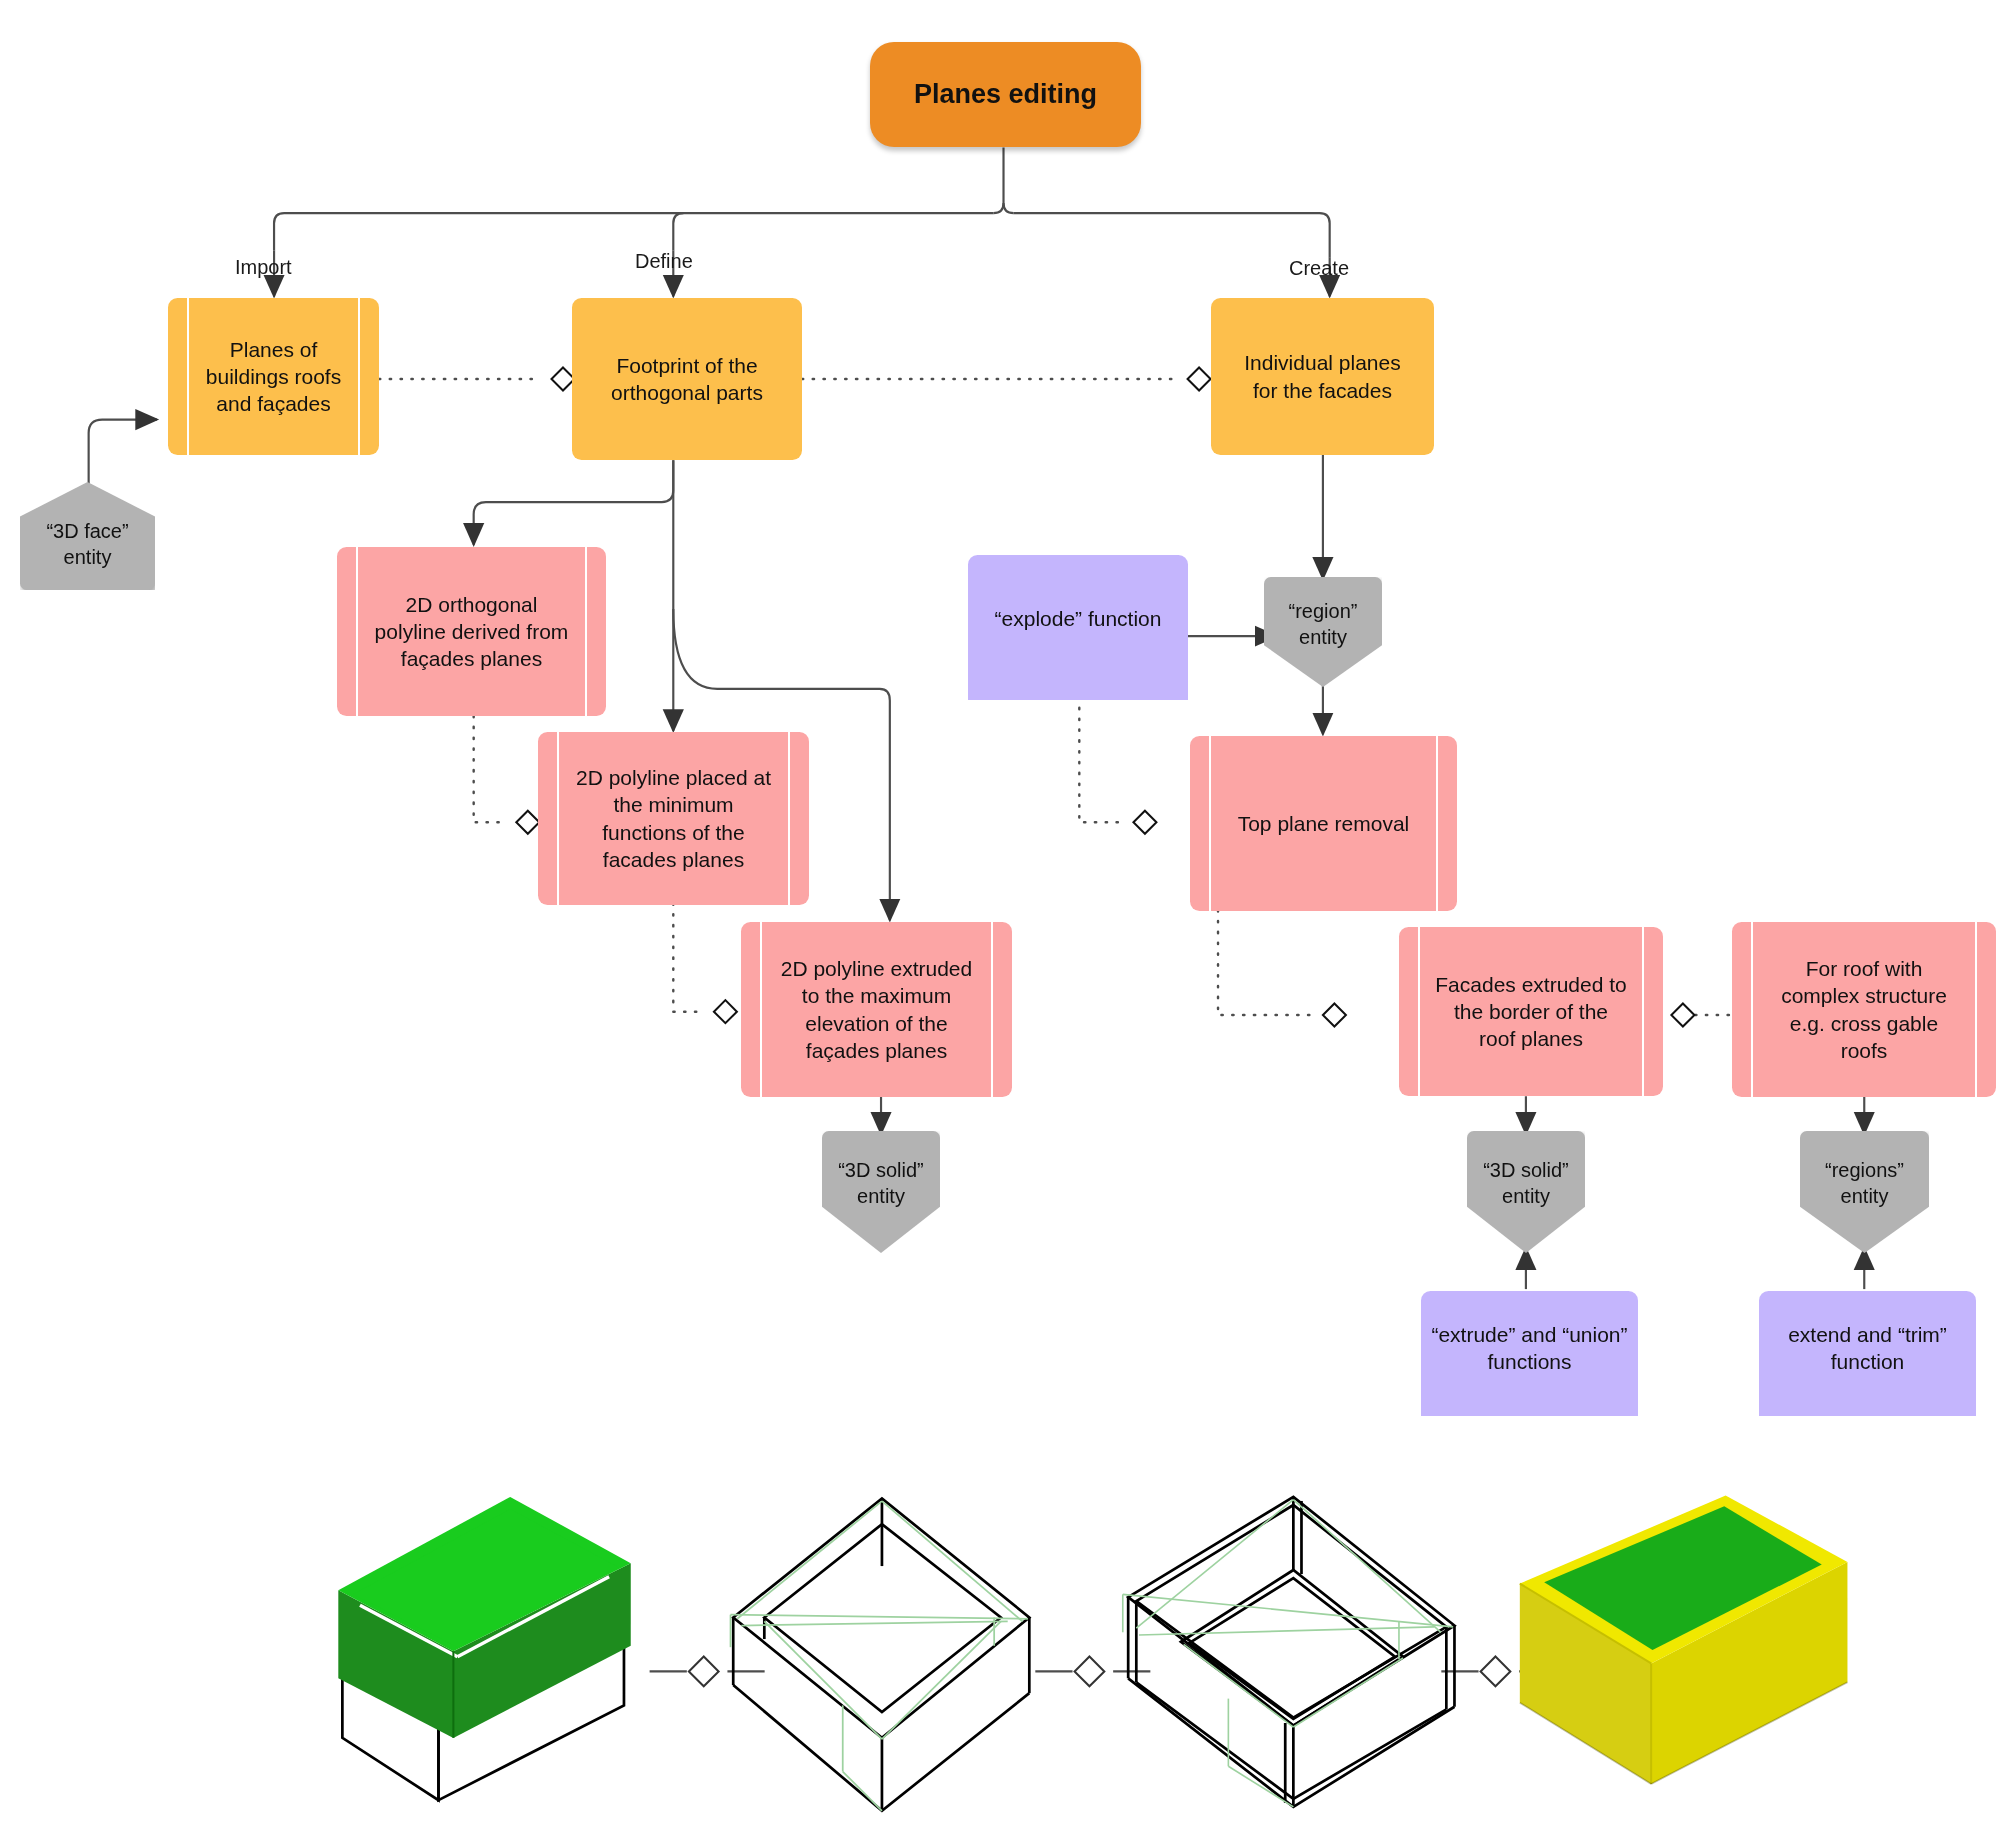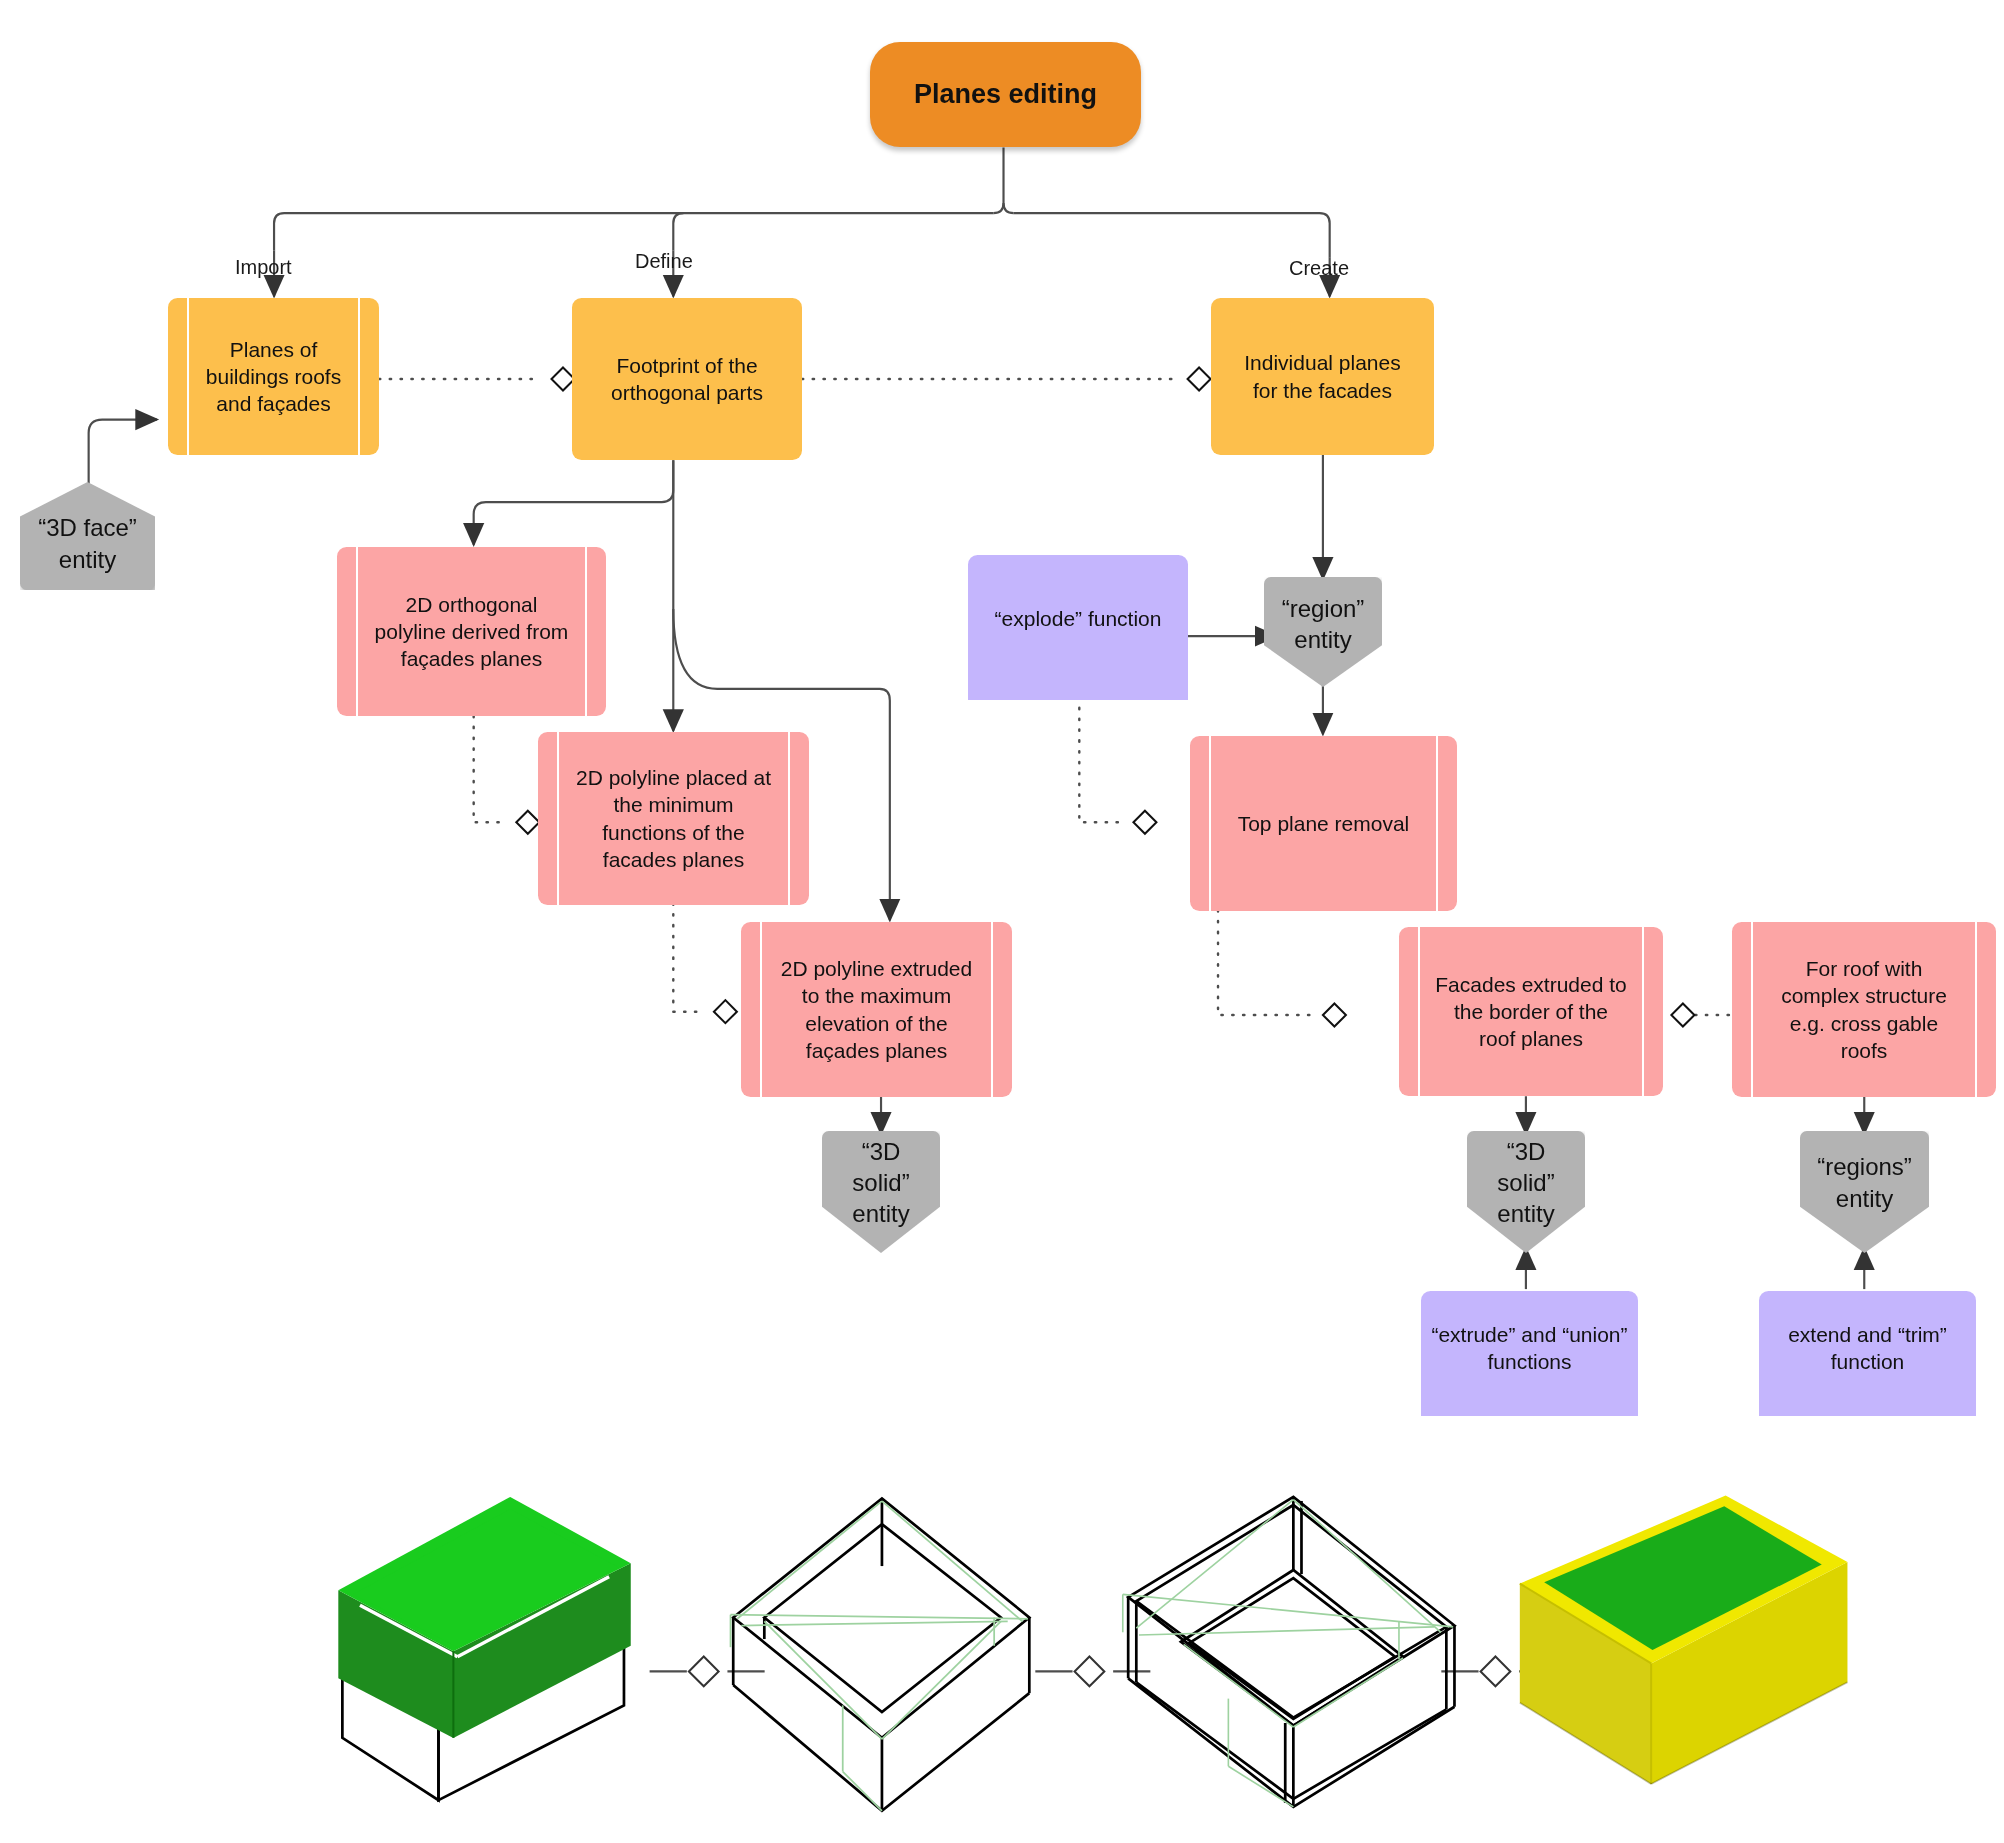--- a/index.html
+++ b/index.html
@@ -25,21 +25,21 @@
   .proc{border-radius:9.5px;font-size:21px;}
   .proc.deep{background:#FDBF4C;}
   .proc.light{background:#fca5a5;}
   .proc .bar{position:absolute;top:0;bottom:0;width:2px;background:#ffffff;}
   .proc .bar.l{left:19px;}
   .proc .bar.r{right:19px;}
   .proc.plain{}
 
   
   .entity{
-    background:#B3B3B3;font-size:24px;color:#111;
+    background:#B3B3B3;font-size:20px;color:#111;
     filter:drop-shadow(2.7px 4px 3.4px rgba(0,0,0,.34));
     align-items:center;
   }
   .entity.up{
     clip-path:polygon(50% 0%,100% 32%,100% 100%,0% 100%,0% 32%);
     border-radius:6.8px;
   }
   .entity.down{
     clip-path:polygon(0% 0%,100% 0%,100% 62%,50% 100%,0% 62%);
     border-radius:6.8px;
@@ -137,21 +137,21 @@
       <path d="M2245,2470 L2300,2470"></path>
     </g>
 
     <g fill="#ffffff" stroke="#333333" stroke-width="3">
       <path d="M1040,2448 L1062,2470 L1040,2492 L1018,2470 z"></path>
       <path d="M1610,2448 L1632,2470 L1610,2492 L1588,2470 z"></path>
       <path d="M2210,2448 L2232,2470 L2210,2492 L2188,2470 z"></path>
     </g>
   </svg>
 
-  <div class="node pill" style="left:870px;top:42px;width:271px;height:105px;">
+  <div class="node pill" style="left:870px;top:42px;width:271px;height:105px;border-radius:24px;">
     <span class="txt">Planes editing</span>
   </div>
 
   <div class="blabel" style="left:235px;top:256px;">Import</div>
   <div class="blabel" style="left:635px;top:250px;">Define</div>
   <div class="blabel" style="left:1289px;top:257px;">Create</div>
 
   <div class="node proc deep" style="left:168px;top:298px;width:211px;height:157px;">
     <span class="bar l"></span>
     <span class="bar r"></span>

